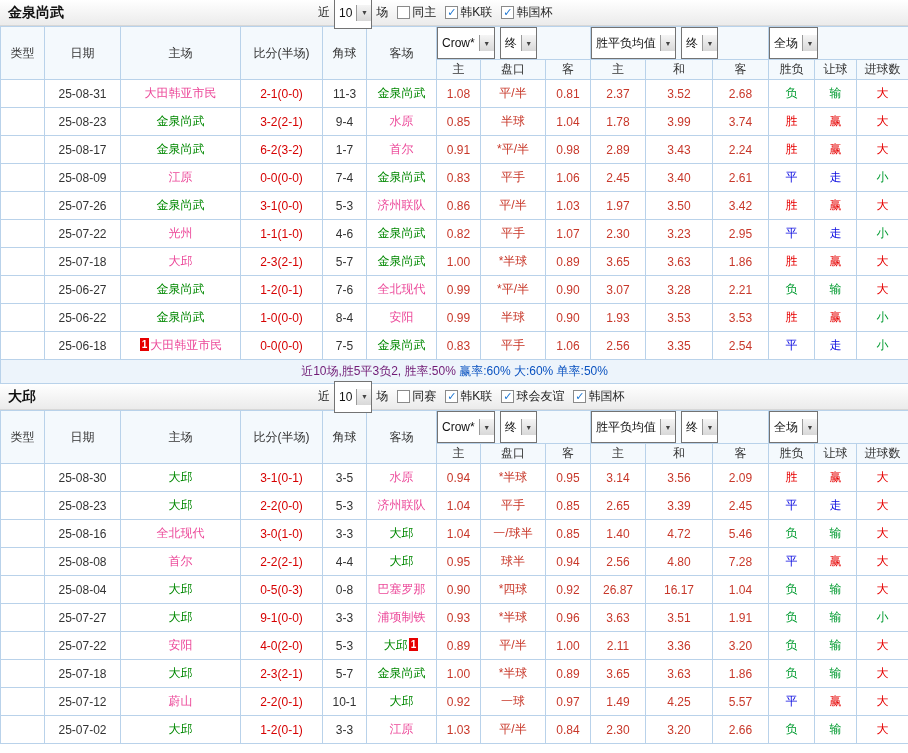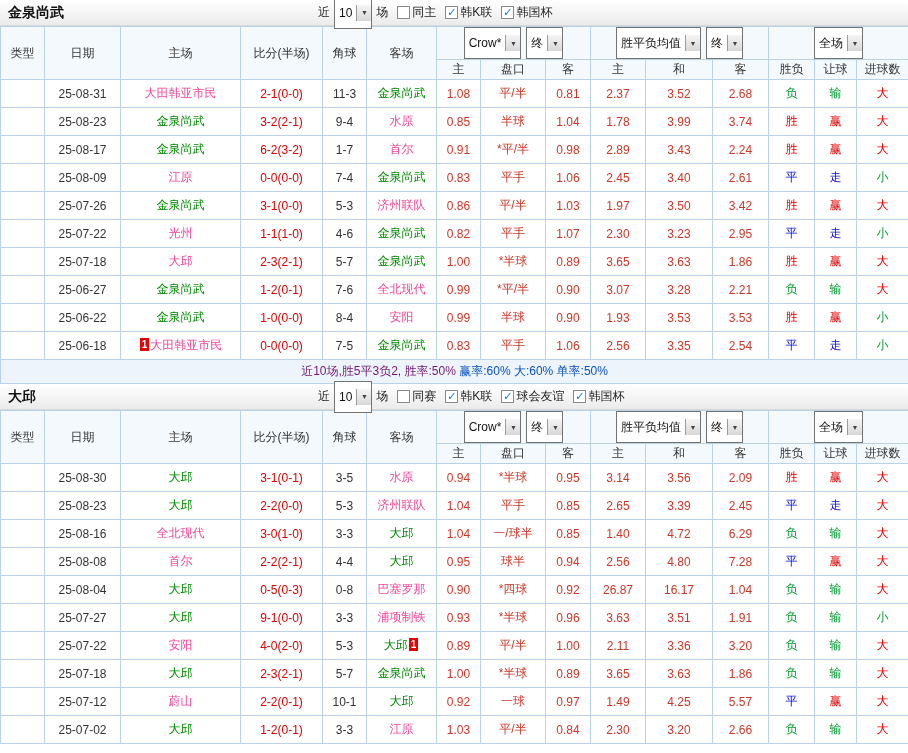--- a/index.html
+++ b/index.html
@@ -20,21 +20,21 @@
 .dd{display:inline-flex;align-items:center;border:1px solid #737373;background:#fff;height:32px;cursor:pointer}
 .dd-txt{padding:0 4px;color:#111;white-space:nowrap}
 .dd-arr{width:15px;height:16px;background:linear-gradient(#f5f5f5,#d8d8d8);border-left:1px solid #9a9a9a;display:flex;align-items:center;justify-content:center;font-size:7px;color:#444}
 .cb-wrap{display:inline-flex;align-items:center;margin-left:5px}
 .cb{width:13px;height:13px;border:1px solid #8a8a8a;background:#fff;display:inline-flex;align-items:center;justify-content:center;font-size:11px;font-weight:bold;color:var(--accent,#1b74d1);margin-right:2px;cursor:pointer;line-height:1}
 .grid{border-collapse:collapse;width:908px;table-layout:fixed}
 .grid th,.grid td{border:1px solid var(--border,#b9d2ea);text-align:center;white-space:nowrap;overflow:hidden}
 .grid thead th{background:#f4f9fd;font-weight:normal;color:#333}
 tr.hdr-a th{height:28px}
 tr.hdr-b th{height:20px}
-.dd-row{display:flex;align-items:center;justify-content:center;gap:5px}
+.dd-row{display:flex;align-items:center;justify-content:flex-start;gap:5px}
 .grid tbody td{height:28px;background:#fff}
 td.type{color:#fff;font-size:11px;padding:0}
 td.type.small{font-size:10px}
 .type-k{background:var(--type-k,#2634a7)}
 .type-f{background:var(--type-f,#29b2c8)}
 .type-c{background:var(--type-c,#5a41c8)}
 td.date{color:#333}
 .team{color:#ec4899}
 .team.focus{color:var(--focus,#008800)}
 td.score{color:var(--score,#d60000)}
@@ -463,21 +463,21 @@
             <td class="date">25-08-16</td>
             <td class="teamcell"><span class="team">全北现代</span></td>
             <td class="score">3-0(1-0)</td>
             <td class="corner">3-3</td>
             <td class="teamcell"><span class="team focus">大邱</span></td>
             <td class="odds">1.04</td>
             <td class="odds">一/球半</td>
             <td class="odds">0.85</td>
             <td class="odds">1.40</td>
             <td class="odds">4.72</td>
-            <td class="odds">6.29</td>
+            <td class="odds">5.46</td>
             <td class="res c-loss">负</td>
             <td class="res c-loss">输</td>
             <td class="res c-win">大</td>
           </tr>
           <tr class="data-row">
             <td class="type type-k">韩K联</td>
             <td class="date">25-08-08</td>
             <td class="teamcell"><span class="team">首尔</span></td>
             <td class="score">2-2(2-1)</td>
             <td class="corner">4-4</td>

